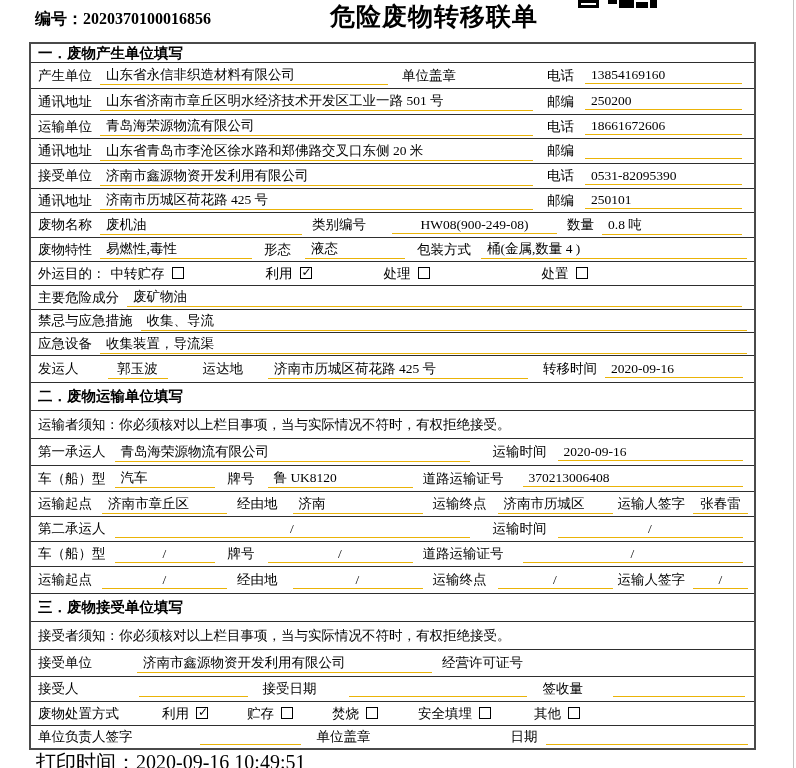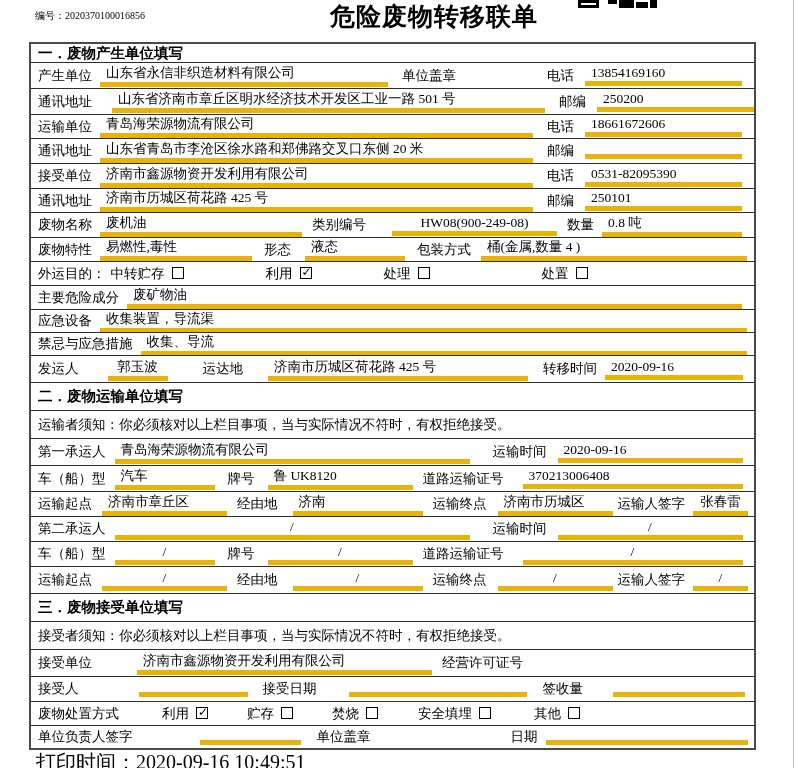--- a/index.html
+++ b/index.html
@@ -1,32 +1,32 @@
 <!DOCTYPE html>
 <html><head>
 <meta charset="utf-8">
 <style>
   * { margin:0; padding:0; box-sizing:border-box; }
   html,body { width:796px; height:768px; background:#fff; overflow:hidden;
     font-family:"Liberation Serif","DejaVu Serif",serif; color:#000; font-size:13.5px; }
   .page { position:relative; width:796px; height:768px; background:#fff; }
-  .hdr-serial { position:absolute; left:35px; top:9px; font-size:10px; white-space:nowrap; }
+  .hdr-serial { position:absolute; left:35px; top:9px; font-size:16px; white-space:nowrap;font-weight:bold; }
   .hdr-title { position:absolute; left:330px; top:0px; font-size:25px; font-weight:bold;
     font-family:"Liberation Sans","DejaVu Sans",sans-serif; letter-spacing:1px; white-space:nowrap; }
   .qr { position:absolute; left:578px; top:0; width:80px; height:9px; }
   .qr i { position:absolute; background:#000; }
   .qr .q1 { left:0; top:0; width:21px; height:8px; background:transparent; border:3px solid #000; }
   .page-edge { position:absolute; right:2px; top:0; width:1px; height:768px; background:#c4c4c4; }
   .tbl { position:absolute; left:29px; top:42px; width:727px; border:2px solid #4a4a4a; background:#fff; }
   .row { display:flex; align-items:center; padding-left:7px; border-bottom:1px solid #2e2e2e;
     white-space:nowrap; overflow:hidden; }
   .row:last-child { border-bottom:none; }
   .sec { font-weight:bold; font-size:14.5px; font-family:Liberation Serif, serif; }
   .lbl { flex:none; }
-  .val { flex:none; border-bottom:5px solid #eab308; padding:0 4px 0 6px; min-height:16px; }
+  .val { flex:none; border-bottom:1px solid #eab308; padding:0 4px 0 6px; min-height:16px; }
   .ctr { text-align:center; padding:0; }
   .grp { flex:none; }
   .cb { display:inline-block; width:12px; height:12px; border:1px solid #000;
     vertical-align:-1px; margin-left:7px; position:relative; }
   .cb.checked::after { content:"✓"; position:absolute; left:1px; top:-3px; font-size:12px;
     font-family:"DejaVu Sans",sans-serif; }
   .footer { position:absolute; left:36px; top:749px; font-size:20px; white-space:nowrap; }
 </style>
 </head>
 <body>
@@ -57,21 +57,21 @@
     <div class="row" style="height:26px">
       <span class="lbl">产生单位</span>
       <span class="val" style="margin-left:8px;width:288px">山东省永信非织造材料有限公司</span>
       <span class="lbl" style="margin-left:14px">单位盖章</span>
       <span class="lbl" style="margin-left:91px">电话</span>
       <span class="val" style="margin-left:11px;width:157px">13854169160</span>
     </div>
 
     <div class="row" style="height:26px">
       <span class="lbl">通讯地址</span>
-      <span class="val" style="margin-left:20px;width:433px">山东省济南市章丘区明水经济技术开发区工业一路 501 号</span>
+      <span class="val" style="margin-left:8px;width:433px">山东省济南市章丘区明水经济技术开发区工业一路 501 号</span>
       <span class="lbl" style="margin-left:14px">邮编</span>
       <span class="val" style="margin-left:11px;width:157px">250200</span>
     </div>
 
     <div class="row" style="height:24px">
       <span class="lbl">运输单位</span>
       <span class="val" style="margin-left:8px;width:433px">青岛海荣源物流有限公司</span>
       <span class="lbl" style="margin-left:14px">电话</span>
       <span class="val" style="margin-left:11px;width:157px">18661672606</span>
     </div>
@@ -130,27 +130,27 @@
         <span>处置</span><span class="cb"></span>
       </span>
     </div>
 
     <div class="row" style="height:24px">
       <span class="lbl">主要危险成分</span>
       <span class="val" style="margin-left:8px;width:615px">废矿物油</span>
     </div>
 
     <div class="row" style="height:23px">
+      <span class="lbl">禁忌与应急措施</span>
+      <span class="val" style="margin-left:8px;width:606px">收集、导流</span>
+    </div>
+
+    <div class="row" style="height:23px">
       <span class="lbl">应急设备</span>
       <span class="val" style="margin-left:8px;width:647px">收集装置，导流渠</span>
-    </div>
-
-    <div class="row" style="height:23px">
-      <span class="lbl">禁忌与应急措施</span>
-      <span class="val" style="margin-left:8px;width:606px">收集、导流</span>
     </div>
 
     <div class="row" style="height:27px">
       <span class="lbl">发运人</span>
       <span class="val ctr" style="margin-left:29px;width:60px">郭玉波</span>
       <span class="lbl" style="margin-left:35px">运达地</span>
       <span class="val" style="margin-left:25px;width:260px">济南市历城区荷花路 425 号</span>
       <span class="lbl" style="margin-left:15px">转移时间</span>
       <span class="val" style="margin-left:8px;width:138px">2020-09-16</span>
     </div>

